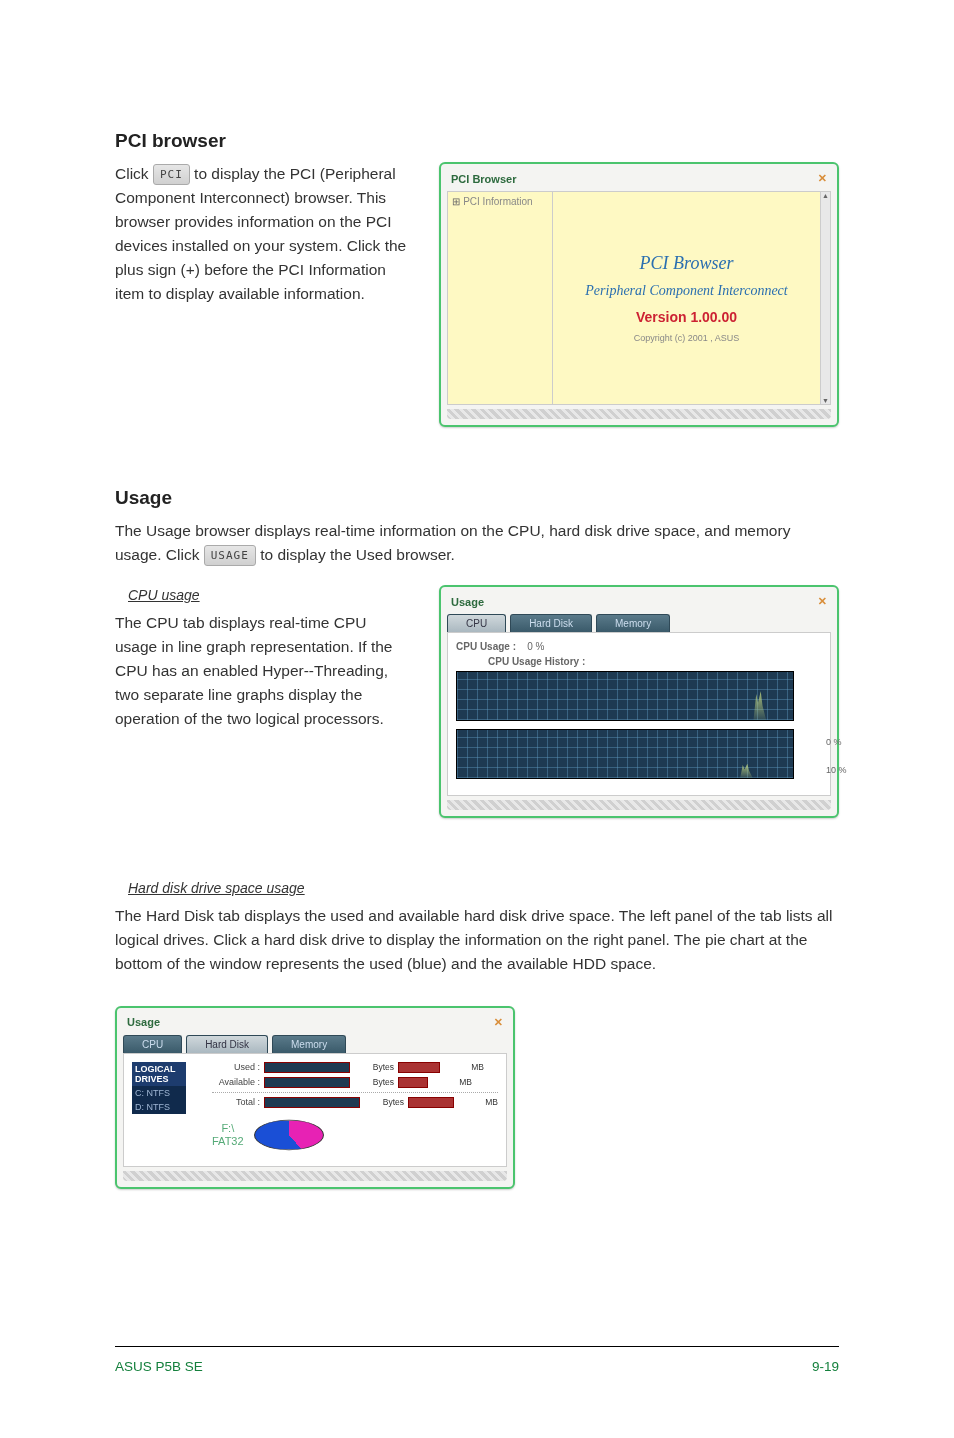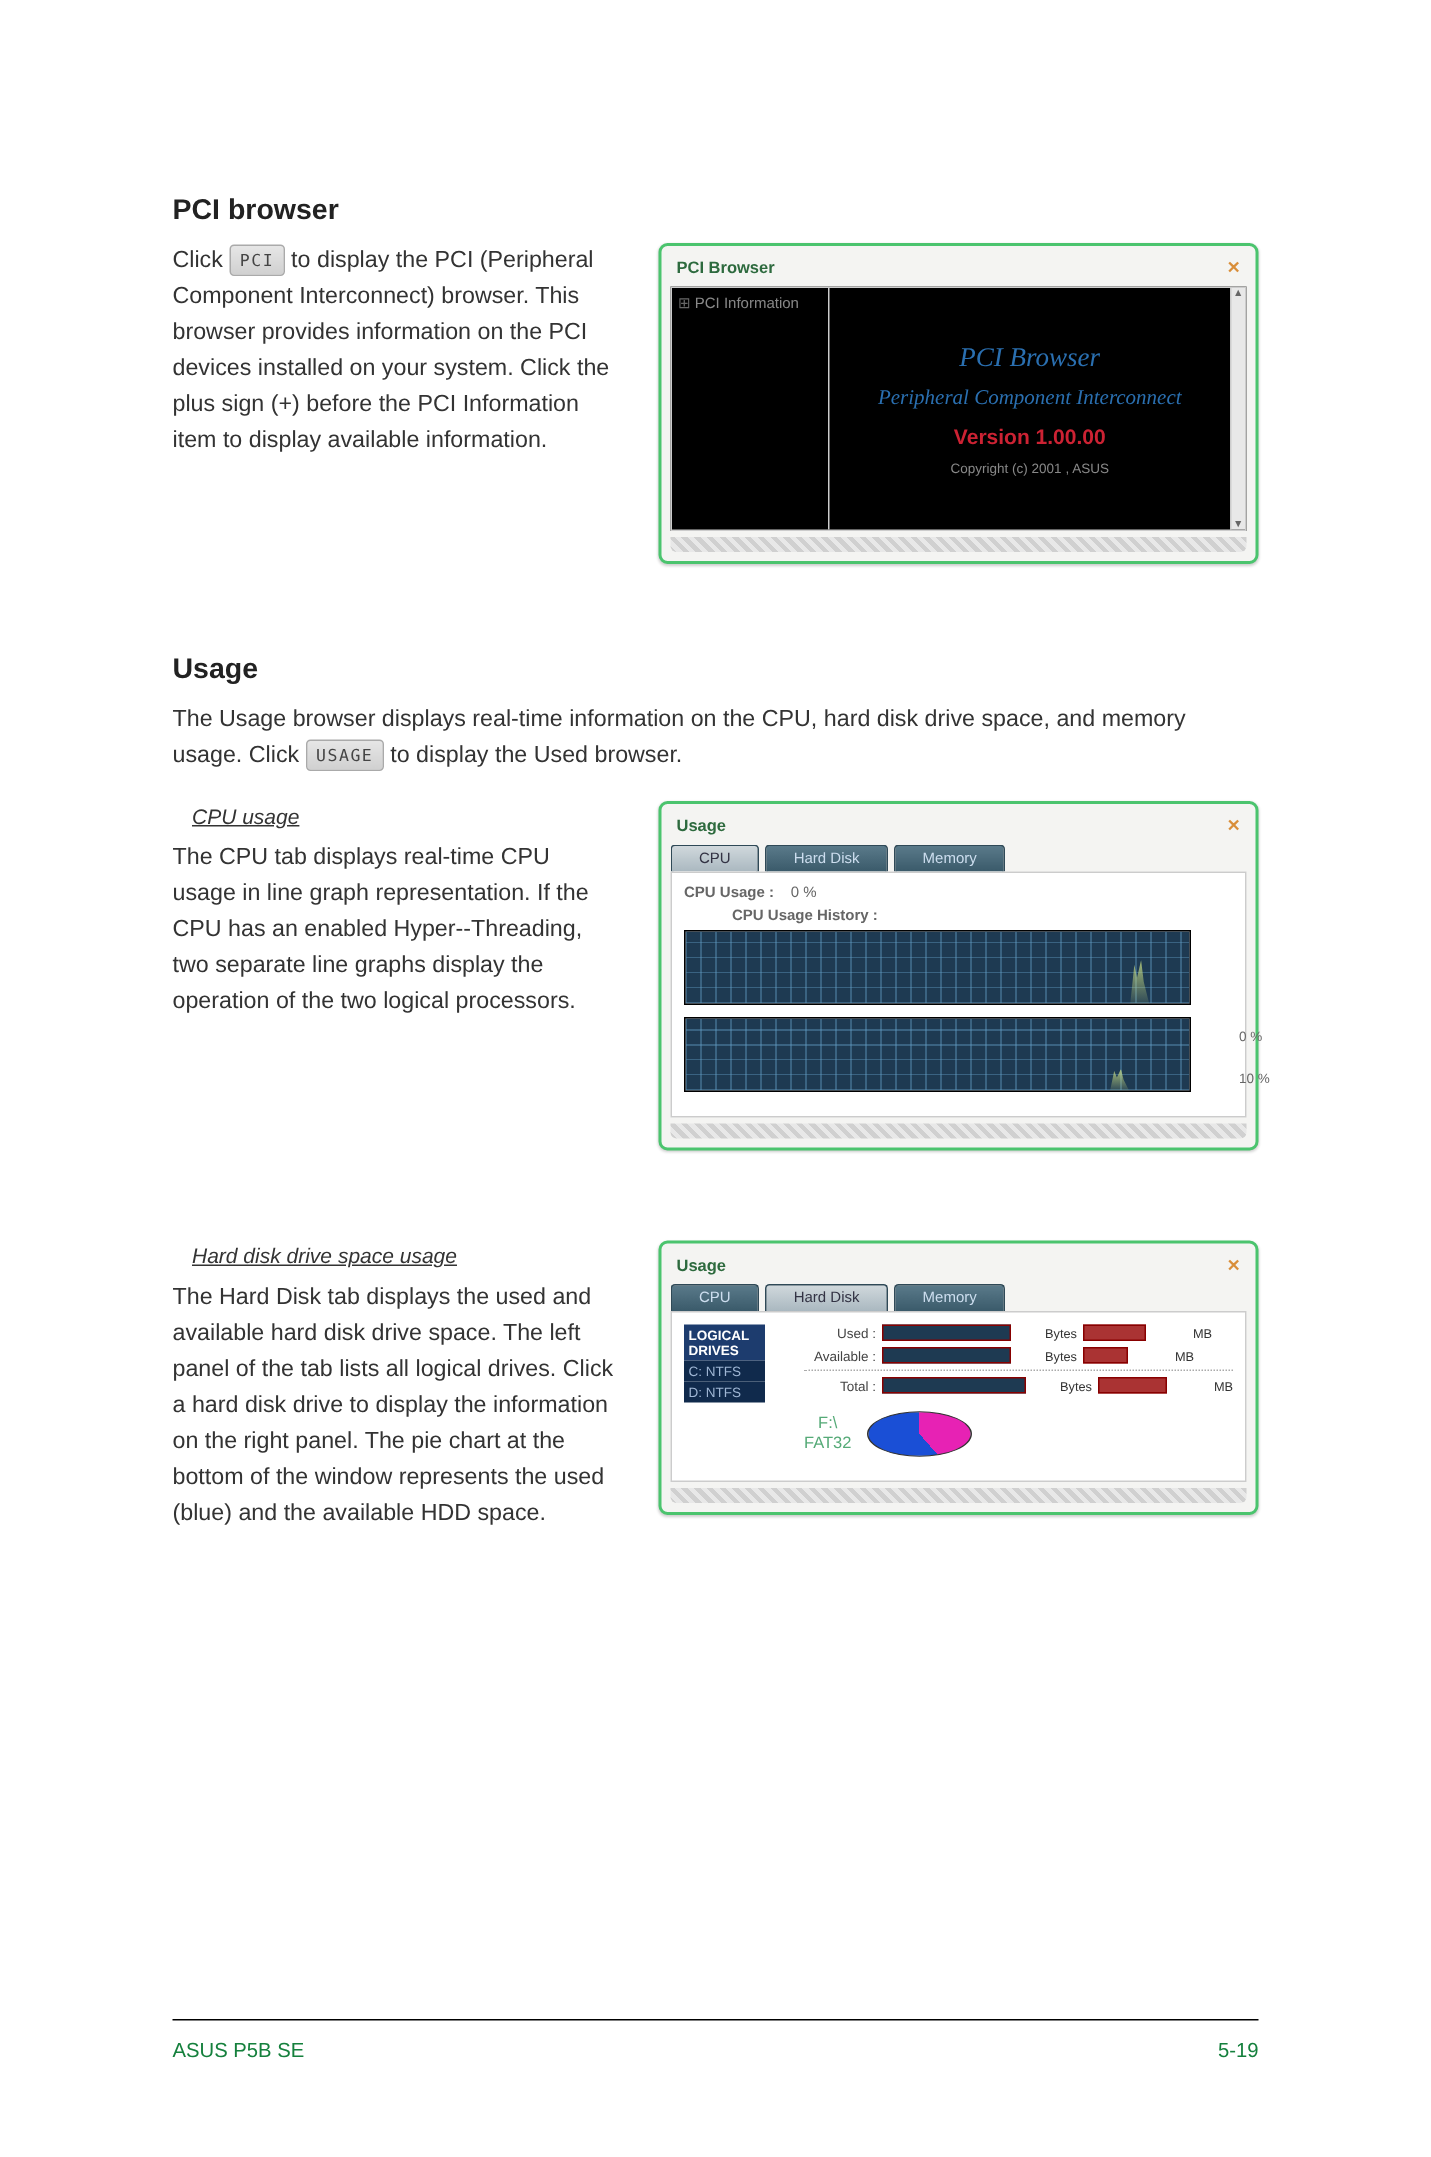--- a/index.html
+++ b/index.html
@@ -75,22 +75,22 @@
   }
   .close {
     color: #d98e3a;
     font-weight: bold;
     cursor: default;
   }
   
   .pci-inner {
     display: flex;
     border: 1px solid #ccc;
-    background: #000000;
-    height: 163px;
+    background: #fef9c3;
+    height: 214px;
   }
   .pci-tree {
     width: 105px;
     border-right: 1px solid #ccc;
     padding: 4px;
     font-size: 10px;
     color: #888;
   }
   .pci-tree .node::before {
     content: "⊞ ";
@@ -238,21 +238,21 @@
             <div class="spike" style="height:30%; right:12%;"></div>
           </div>
           <div class="cpu-pct">10 %</div>
         </div>
       </div>
       <div class="hatch"></div>
     </div>
   </div>
 </div>
 
-<div class="row" style="margin-bottom:0;">
+<div class="row" style="margin-bottom:0;flex-direction:column;">
   <div class="col-text">
     <span class="subhead">Hard disk drive space usage</span>
     <span>The Hard Disk tab displays the used and available hard disk drive space. The left panel of the tab lists all logical drives. Click a hard disk drive to display the information on the right panel. The pie chart at the bottom of the window represents the used (blue) and the available HDD space.</span>
   </div>
   <div class="col-img">
     <div class="window">
       <div class="win-title">
         <span>Usage</span>
         <span class="close">✕</span>
       </div>
@@ -299,14 +299,14 @@
           </div>
         </div>
       </div>
       <div class="hatch"></div>
     </div>
   </div>
 </div>
 
 <div class="footer">
   <span>ASUS P5B SE</span>
-  <span>5-19</span>
+  <span>9-19</span>
 </div>
 
 </body></html>

